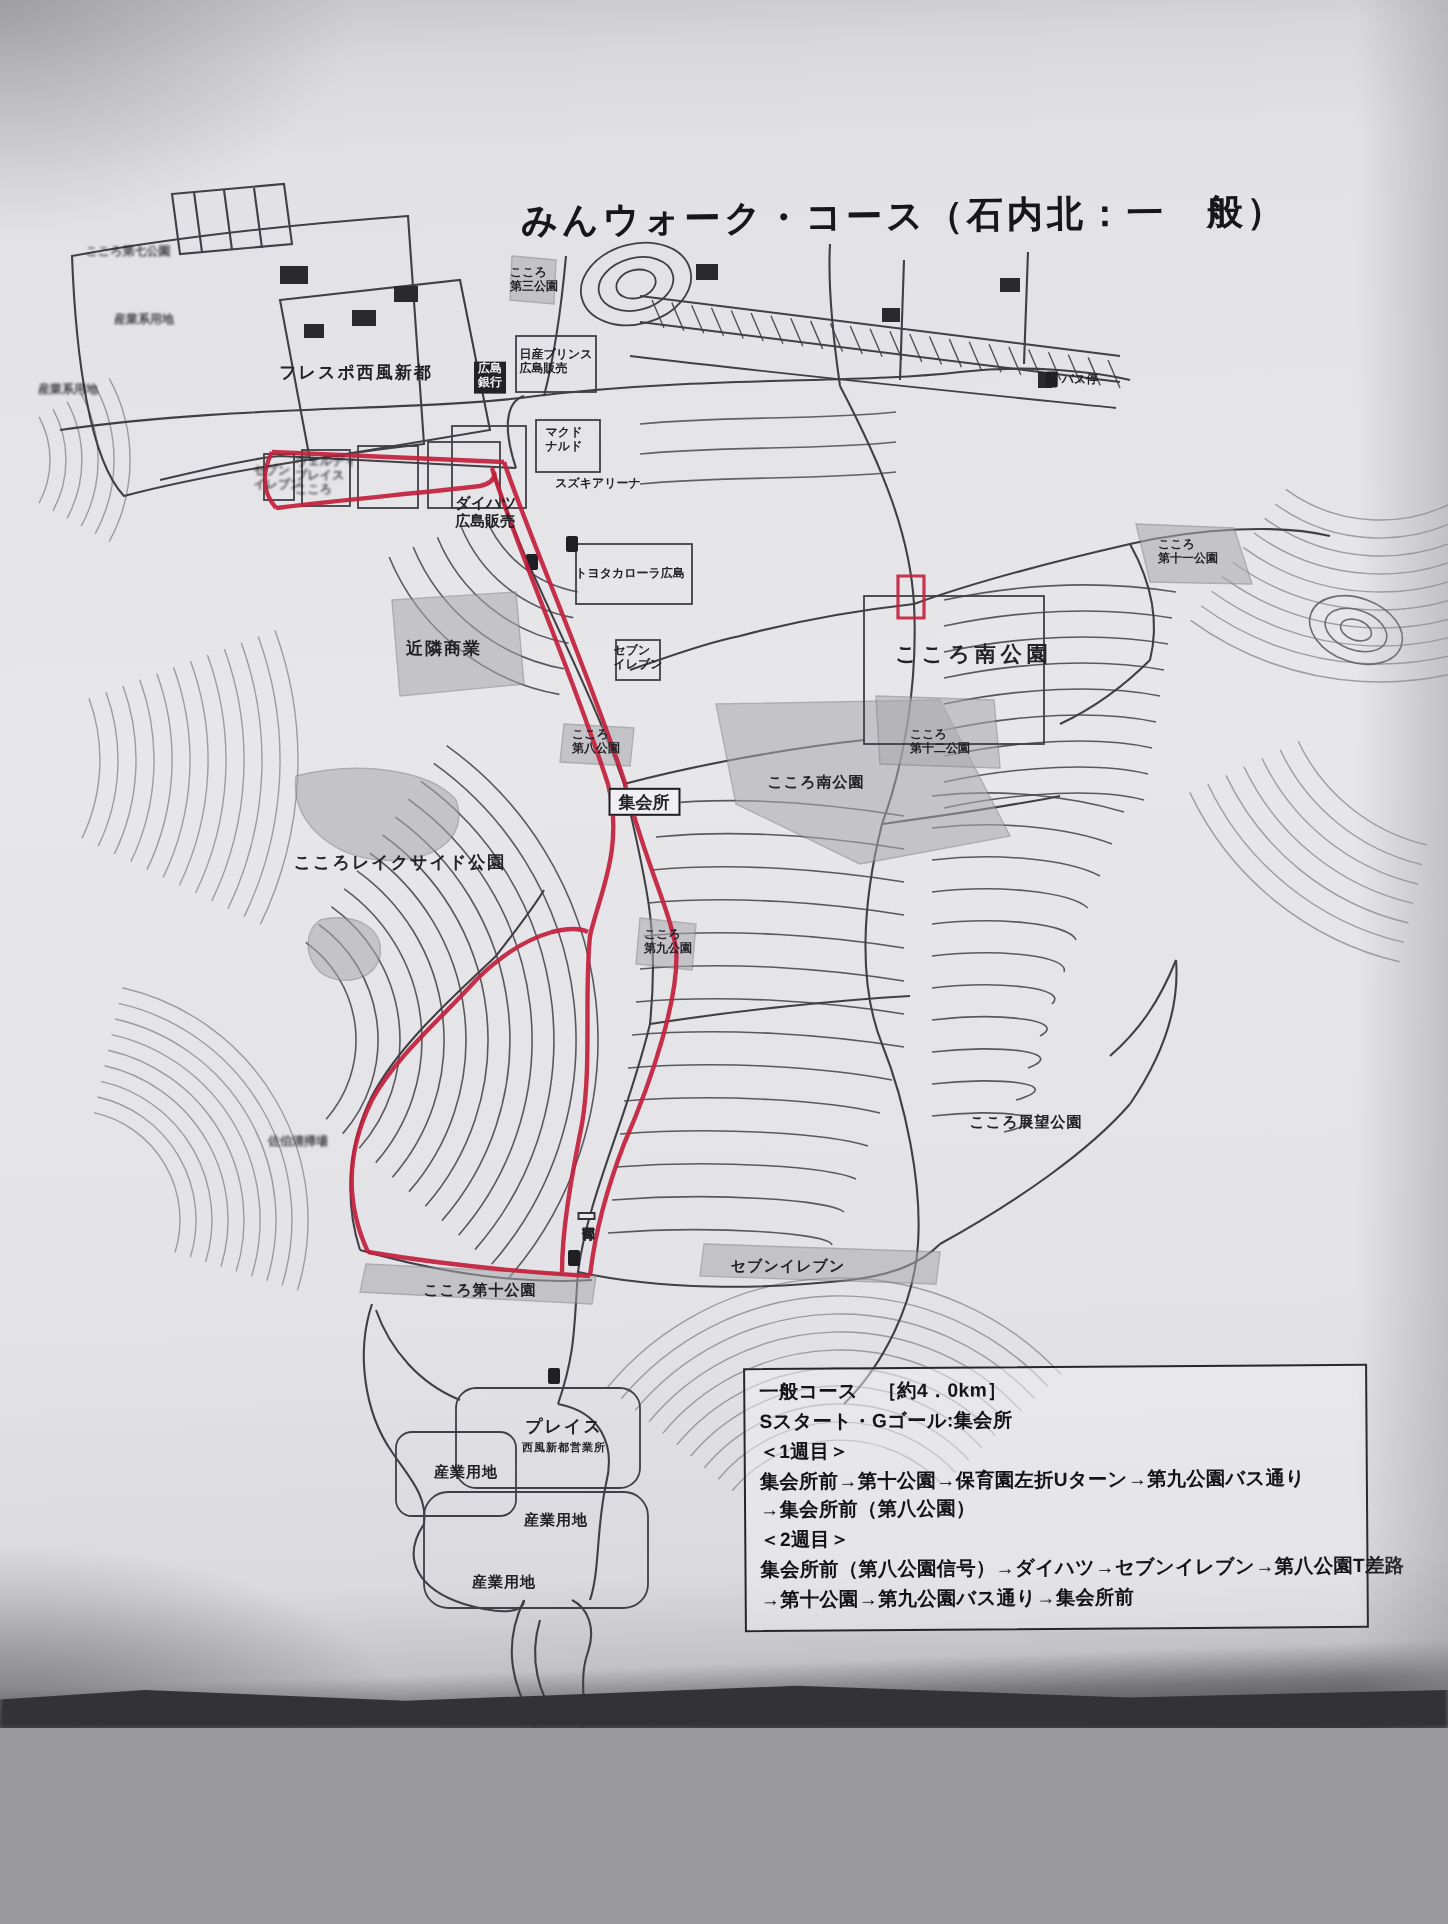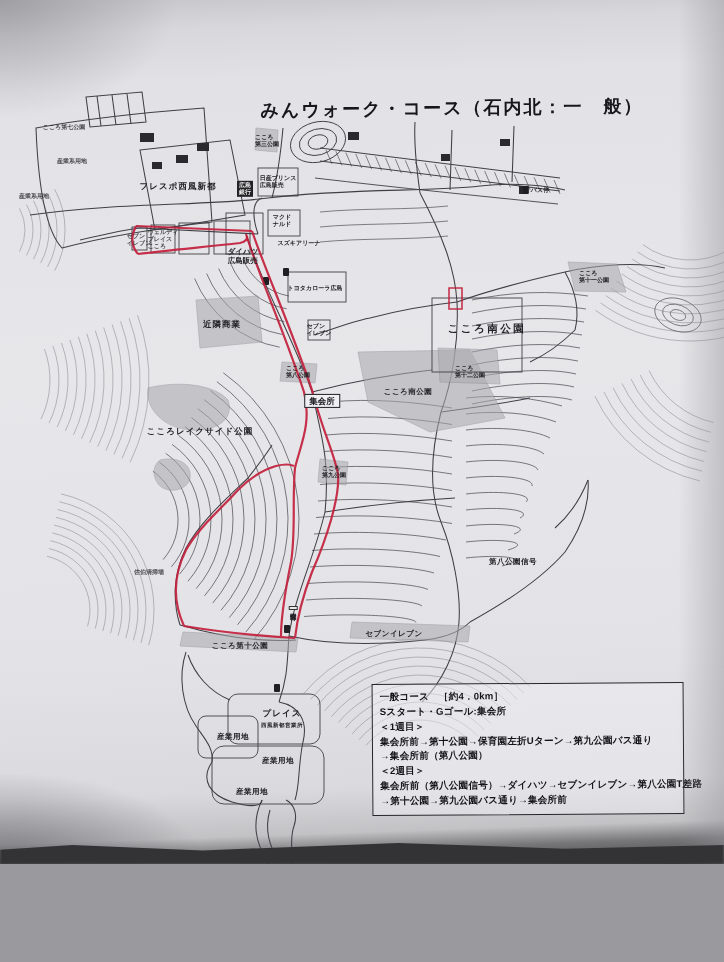--- a/index.html
+++ b/index.html
@@ -294,21 +294,21 @@
       <div class="mlabel t-micro" style="left: 470px; top: 372px;">こころ
 第十二公園</div>
       <div class="mlabel t-micro" style="left: 298px; top: 372px;">こころ
 第八公園</div>
       <div class="mlabel t-box" style="left: 302px; top: 401px; margin-left: 20px;">集会所</div>
       <div class="mlabel t-tiny" style="left: 408px; top: 391px;">こころ南公園</div>
       <div class="mlabel t-small" style="left: 200px; top: 431px;">こころレイクサイド公園</div>
       <div class="mlabel t-micro" style="left: 334px; top: 472px;">こころ
 第九公園</div>
       <div class="mlabel t-micro t-blur" style="left: 149px; top: 572px;">佐伯清掃場</div>
-      <div class="mlabel t-tiny" style="left: 513px; top: 561px;">第八公園信号</div>
+      <div class="mlabel t-tiny" style="left: 513px; top: 561px;">こころ展望公園</div>
       <div class="mlabel t-vert" style="left: 293px; top: 608px;">保育園</div>
       <div class="mlabel t-tiny" style="left: 240px; top: 645px;">こころ第十公園</div>
       <div class="mlabel t-tiny" style="left: 394px; top: 633px;">セブンイレブン</div>
       <div class="mlabel t-small" style="left: 282px; top: 713px;">プレイス</div>
       <div class="mlabel t-micro2" style="left: 282px; top: 725px;">西風新都営業所</div>
       <div class="mlabel t-tiny" style="left: 233px; top: 736px;">産業用地</div>
       <div class="mlabel t-tiny" style="left: 278px; top: 760px;">産業用地</div>
       <div class="mlabel t-tiny" style="left: 252px; top: 791px;">産業用地</div>
     </div>
   <div class="infobox">

